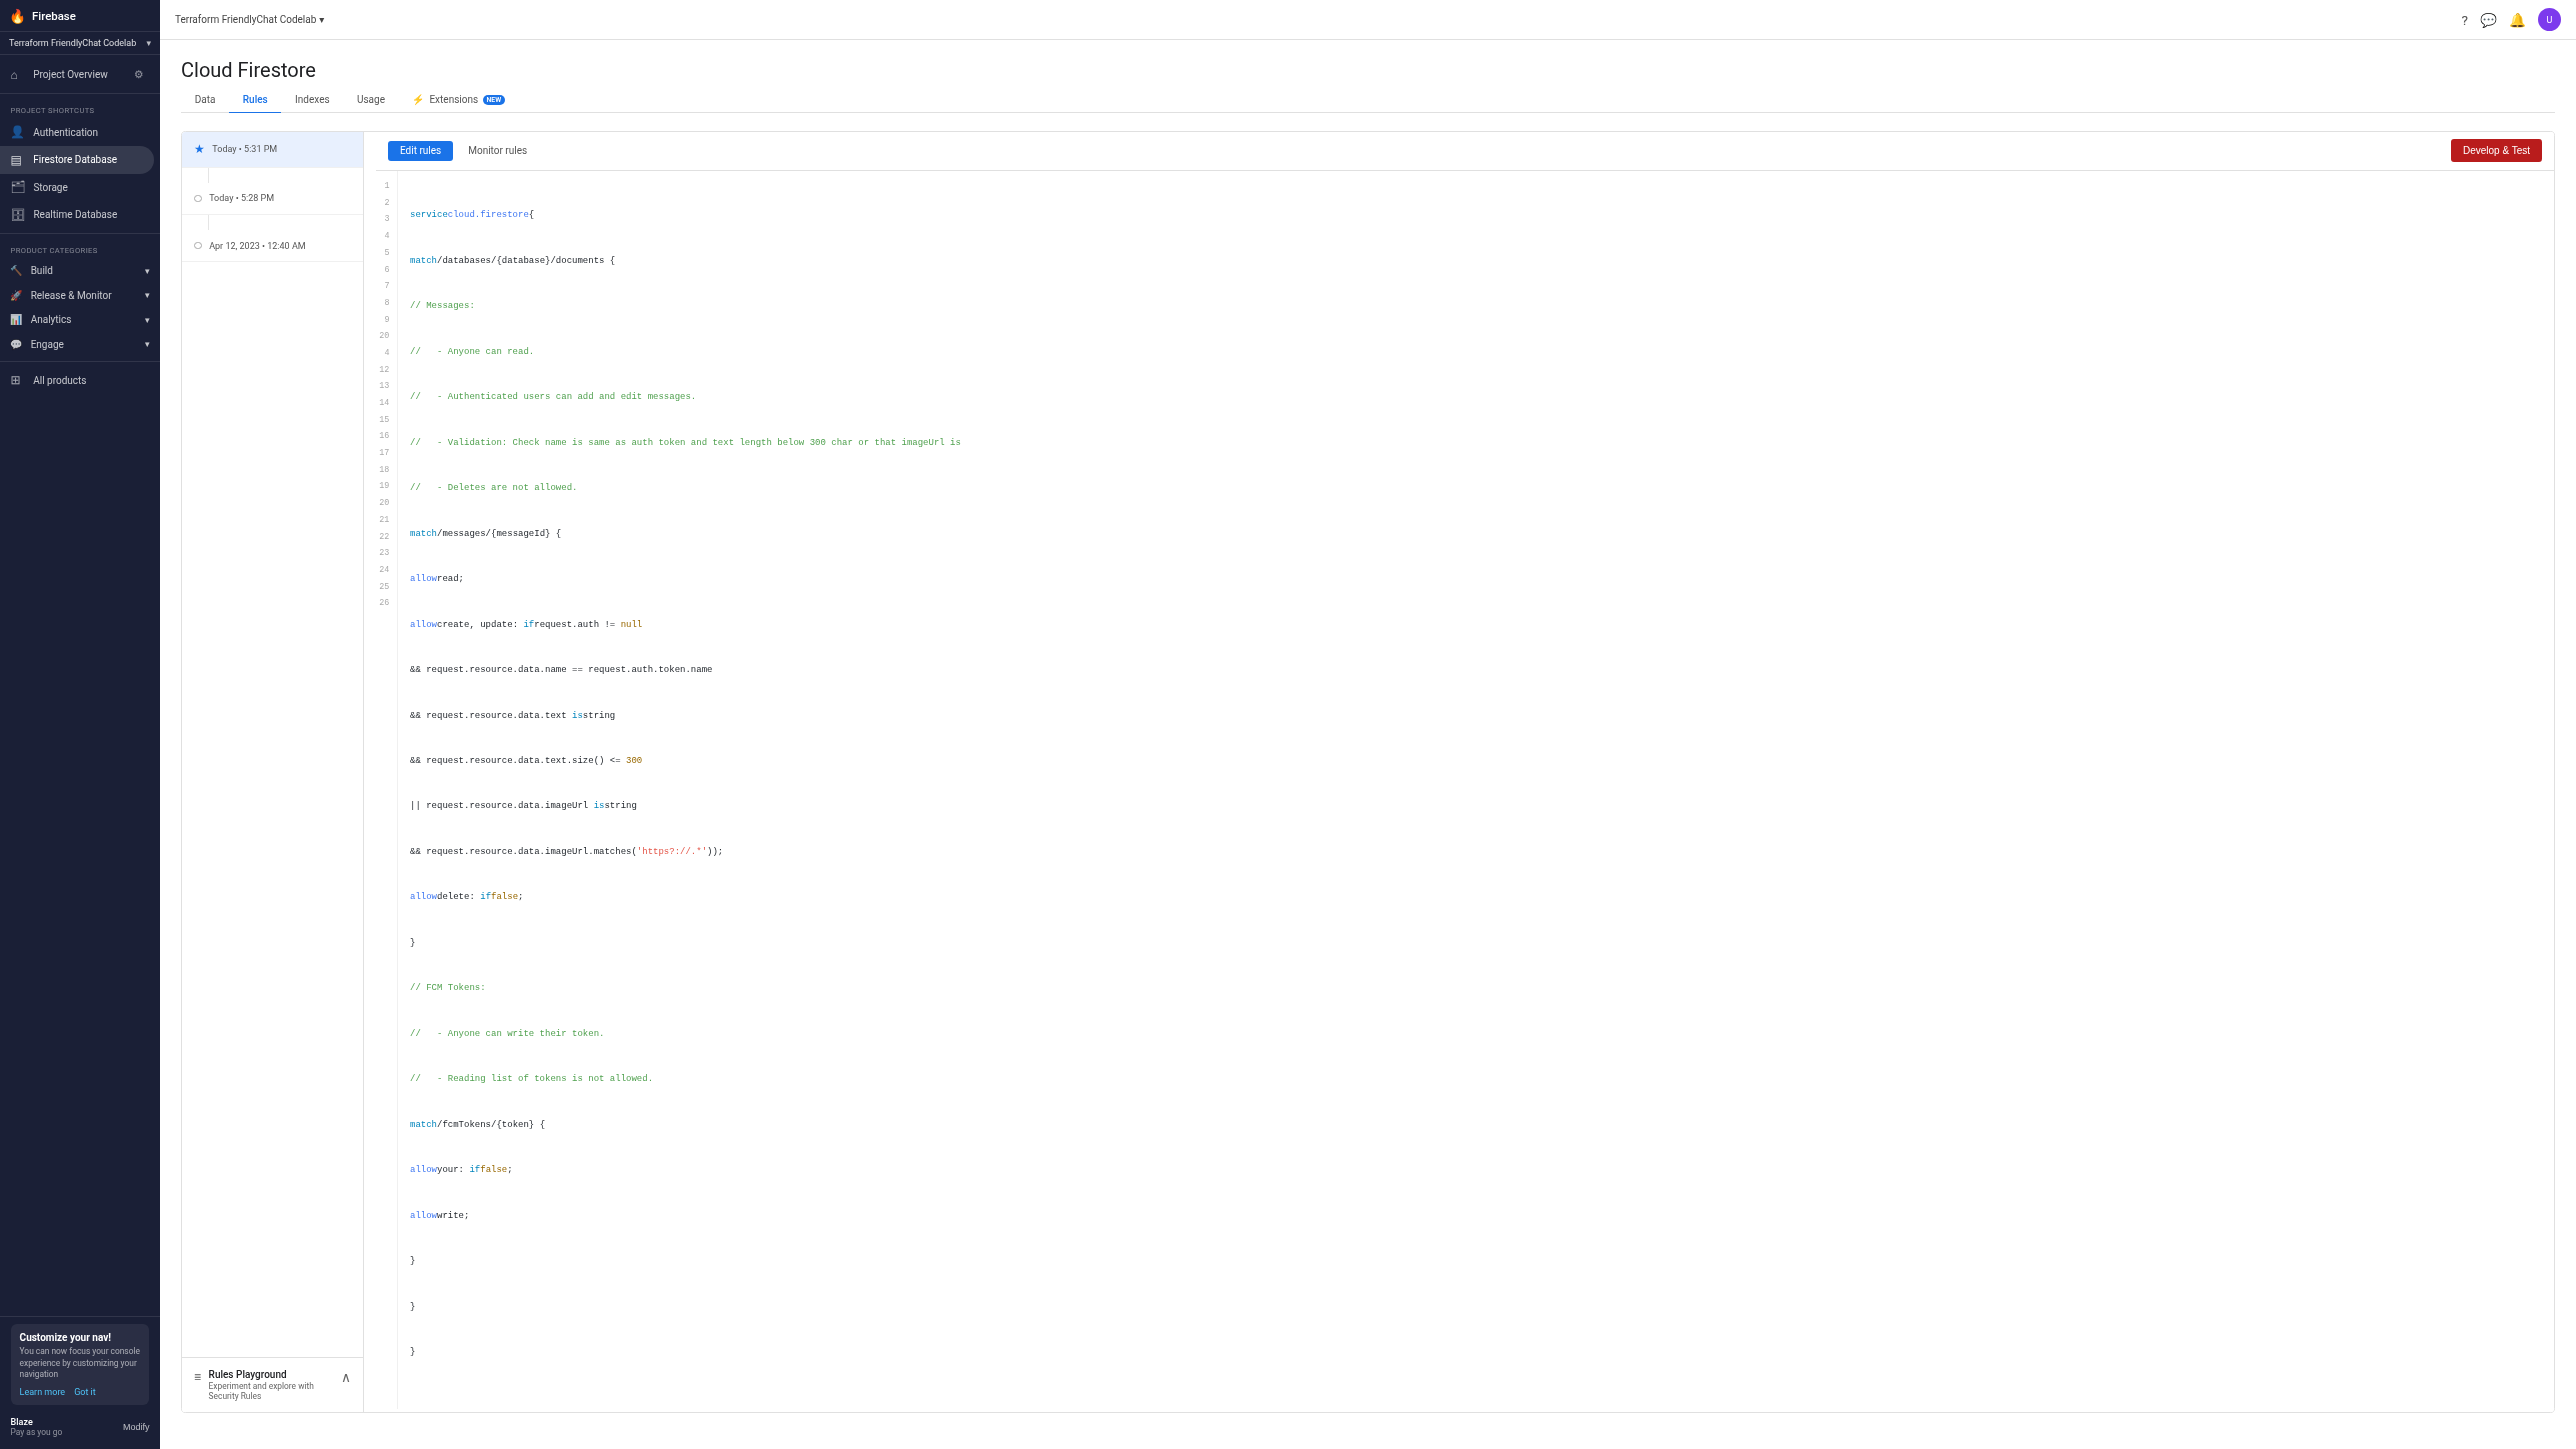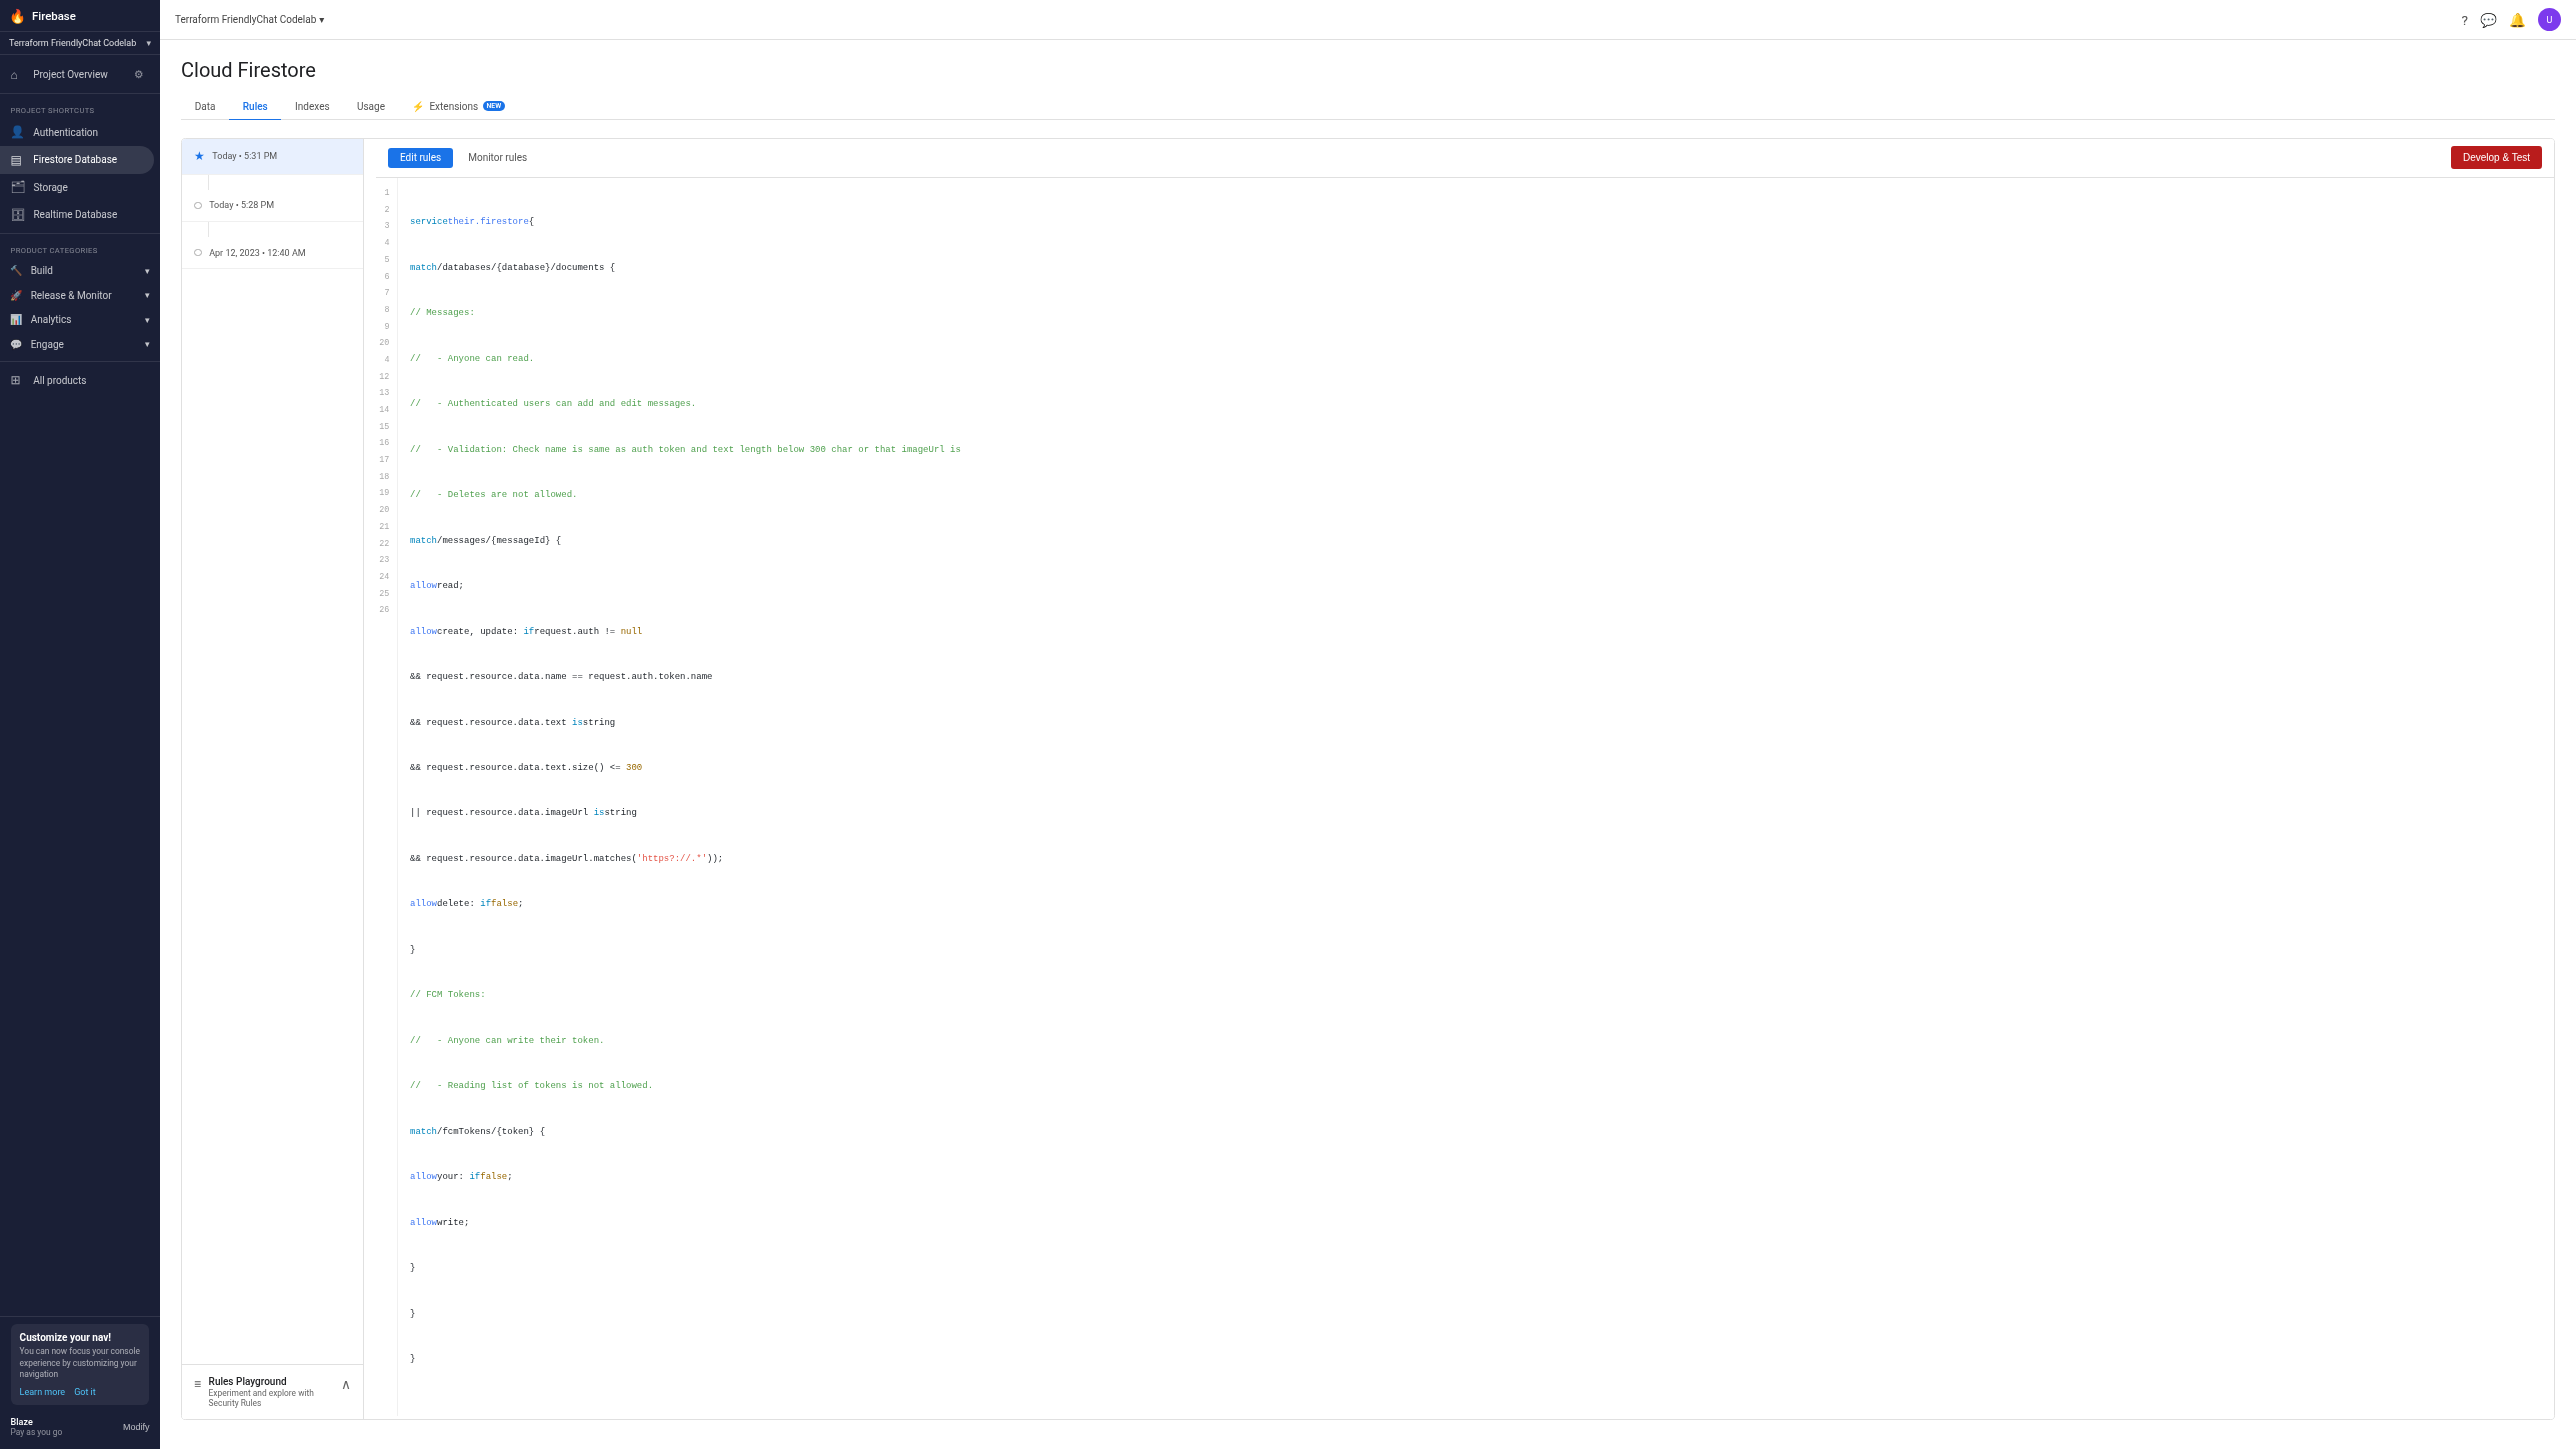--- a/index.html
+++ b/index.html
@@ -157,23 +157,22 @@
     
     .tabs { display: flex; align-items: center; gap: 0; border-bottom: 1.5px solid #e0e0e0; margin-bottom: 18px; }
     .tab {
       padding: 7.6px 13.7px;
       font-size: 10px;
       color: #555;
       cursor: pointer;
       border-bottom: 1.5px solid transparent;
       margin-bottom: -1.5px;
       display: flex;
-      align-items: center;
+      align-items: flex-end;
       gap: 4.6px;
-      margin-top: 7px;
     }
     .tab.active { color: #1a73e8; border-bottom: 1.5px solid #1a73e8; font-weight: 500; }
     .tab .new-badge {
       background: #1a73e8;
       color: #fff;
       font-size: 6.8px;
       padding: 0.8px 3.8px;
       border-radius: 7.6px;
       font-weight: 600;
     }
@@ -525,21 +524,21 @@
             <div class="line-number">19</div>
             <div class="line-number">20</div>
             <div class="line-number">21</div>
             <div class="line-number">22</div>
             <div class="line-number">23</div>
             <div class="line-number">24</div>
             <div class="line-number">25</div>
             <div class="line-number">26</div>
           </div>
           <div class="code-content">
-            <div class="code-line"><span class="c-keyword">service</span> <span class="c-blue">their.firestore</span> <span class="plain">{</span></div>
+            <div class="code-line"><span class="c-keyword">service</span> <span class="c-blue">cloud.firestore</span> <span class="plain">{</span></div>
             <div class="code-line">  <span class="c-keyword">match</span> <span class="plain">/databases/{database}/documents {</span></div>
             <div class="code-line">    <span class="c-comment">// Messages:</span></div>
             <div class="code-line">    <span class="c-comment">//   - Anyone can read.</span></div>
             <div class="code-line">    <span class="c-comment">//   - Authenticated users can add and edit messages.</span></div>
             <div class="code-line">    <span class="c-comment">//   - Validation: Check name is same as auth token and text length below 300 char or that imageUrl is</span></div>
             <div class="code-line">    <span class="c-comment">//   - Deletes are not allowed.</span></div>
             <div class="code-line">    <span class="c-keyword">match</span> <span class="plain">/messages/{messageId} {</span></div>
             <div class="code-line">      <span class="c-allow">allow</span> <span class="plain">read;</span></div>
             <div class="code-line">      <span class="c-allow">allow</span> <span class="plain">create, update: </span><span class="c-keyword">if</span> <span class="plain">request.auth != </span><span class="c-false">null</span></div>
             <div class="code-line">                          <span class="plain">&amp;&amp; request.resource.data.name == request.auth.token.name</span></div>

